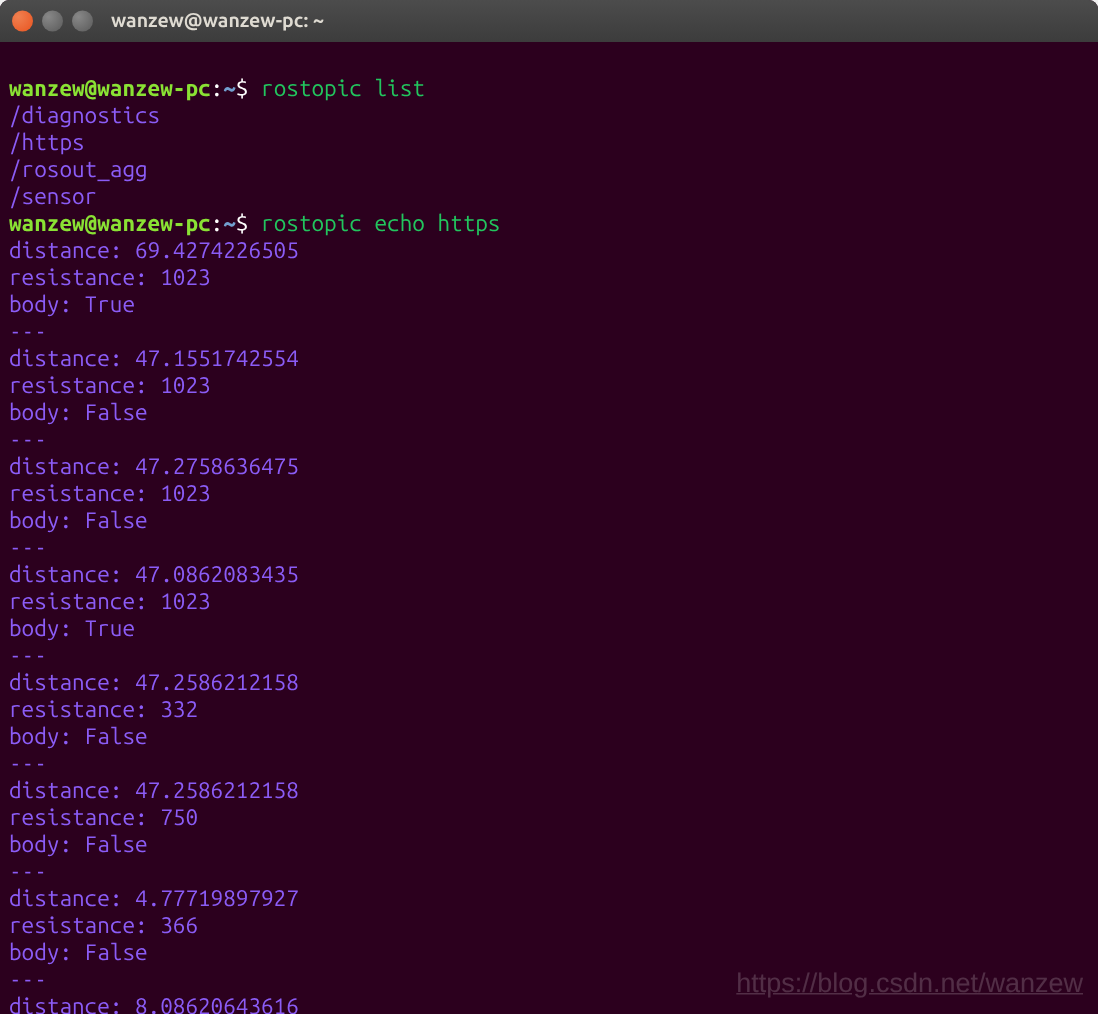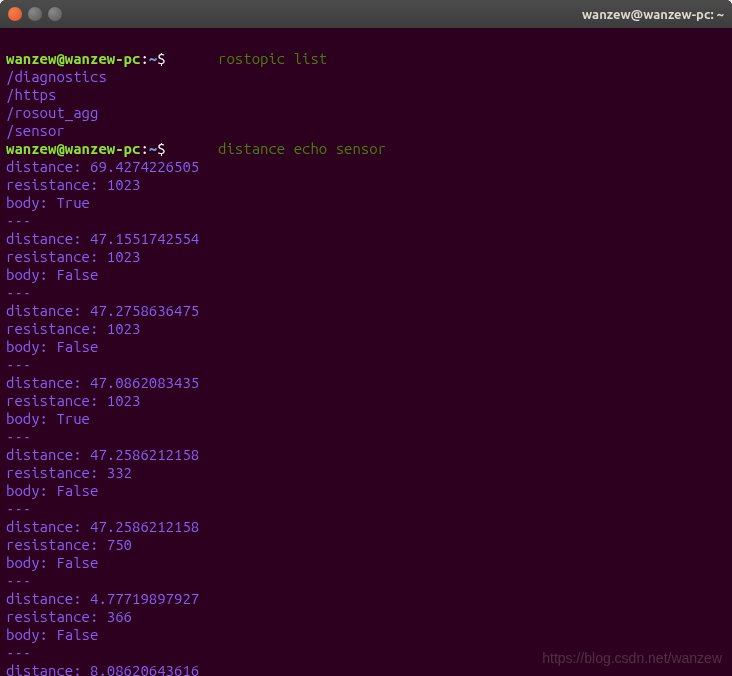--- a/index.html
+++ b/index.html
@@ -20,21 +20,20 @@
       background: #2c001e;
       border-radius: 6px 6px 0 0;
       overflow: hidden;
     }
     .titlebar {
       height: 28px;
       background: linear-gradient(to bottom, #4c4c4c, #3c3c3c);
       display: flex;
       align-items: center;
       padding: 0 8px;
-      justify-content: space-between;
     }
     .window-controls {
       display: flex;
       gap: 6px;
       align-items: center;
     }
     .window-btn {
       width: 14px;
       height: 14px;
       border-radius: 50%;
@@ -57,51 +56,52 @@
       font-size: 15px;
       line-height: 18px;
       color: #ffffff;
       font-family: "Ubuntu Mono", "DejaVu Sans Mono", monospace;
       white-space: pre;
     }
     .prompt-user { color: #8ae234; font-weight: bold; text-align: center; }
     .prompt-colon { color: #ffffff; }
     .prompt-path { color: #729fcf; font-weight: bold; }
     .prompt-dollar { color: #ffffff; }
-    .cmd { color: #4d7c0f; margin-left: 44px; }
+    .cmd { color: #22c55e; }
     .out { color: #8b5cf6; }
     .watermark {
       position: absolute;
       right: 10px;
       bottom: 10px;
       color: rgba(255,255,255,0.18);
-      font-size: 14px;
+      font-size: 18px;
       font-family: sans-serif;
       pointer-events: none;
+      text-decoration: underline;
     }
   </style>
 </head>
 <body>
 
 <div class="window">
   <div class="titlebar">
     <div class="window-controls">
       <div class="window-btn close-btn"></div>
       <div class="window-btn min-btn"></div>
       <div class="window-btn max-btn"></div>
     </div>
     <div class="title-text">wanzew@wanzew-pc: ~</div>
   </div>
   <div class="terminal">
 <span><span class="prompt-user">wanzew@wanzew-pc</span><span class="prompt-colon">:</span><span class="prompt-path">~</span><span class="prompt-dollar">$</span> <span class="cmd">rostopic list</span></span>
 <span class="out">/diagnostics</span>
 <span class="out">/https</span>
 <span class="out">/rosout_agg</span>
 <span class="out">/sensor</span>
-<span><span class="prompt-user">wanzew@wanzew-pc</span><span class="prompt-colon">:</span><span class="prompt-path">~</span><span class="prompt-dollar">$</span> <span class="cmd">distance echo sensor</span></span>
+<span><span class="prompt-user">wanzew@wanzew-pc</span><span class="prompt-colon">:</span><span class="prompt-path">~</span><span class="prompt-dollar">$</span> <span class="cmd">rostopic echo https</span></span>
 <span class="out"><span>distance: </span><span>69.4274226505</span></span>
 <span class="out"><span>resistance: </span><span>1023</span></span>
 <span class="out"><span>body: </span><span>True</span></span>
 <span class="out">---</span>
 <span class="out"><span>distance: </span><span>47.1551742554</span></span>
 <span class="out"><span>resistance: </span><span>1023</span></span>
 <span class="out"><span>body: </span><span>False</span></span>
 <span class="out">---</span>
 <span class="out"><span>distance: </span><span>47.2758636475</span></span>
 <span class="out"><span>resistance: </span><span>1023</span></span>

